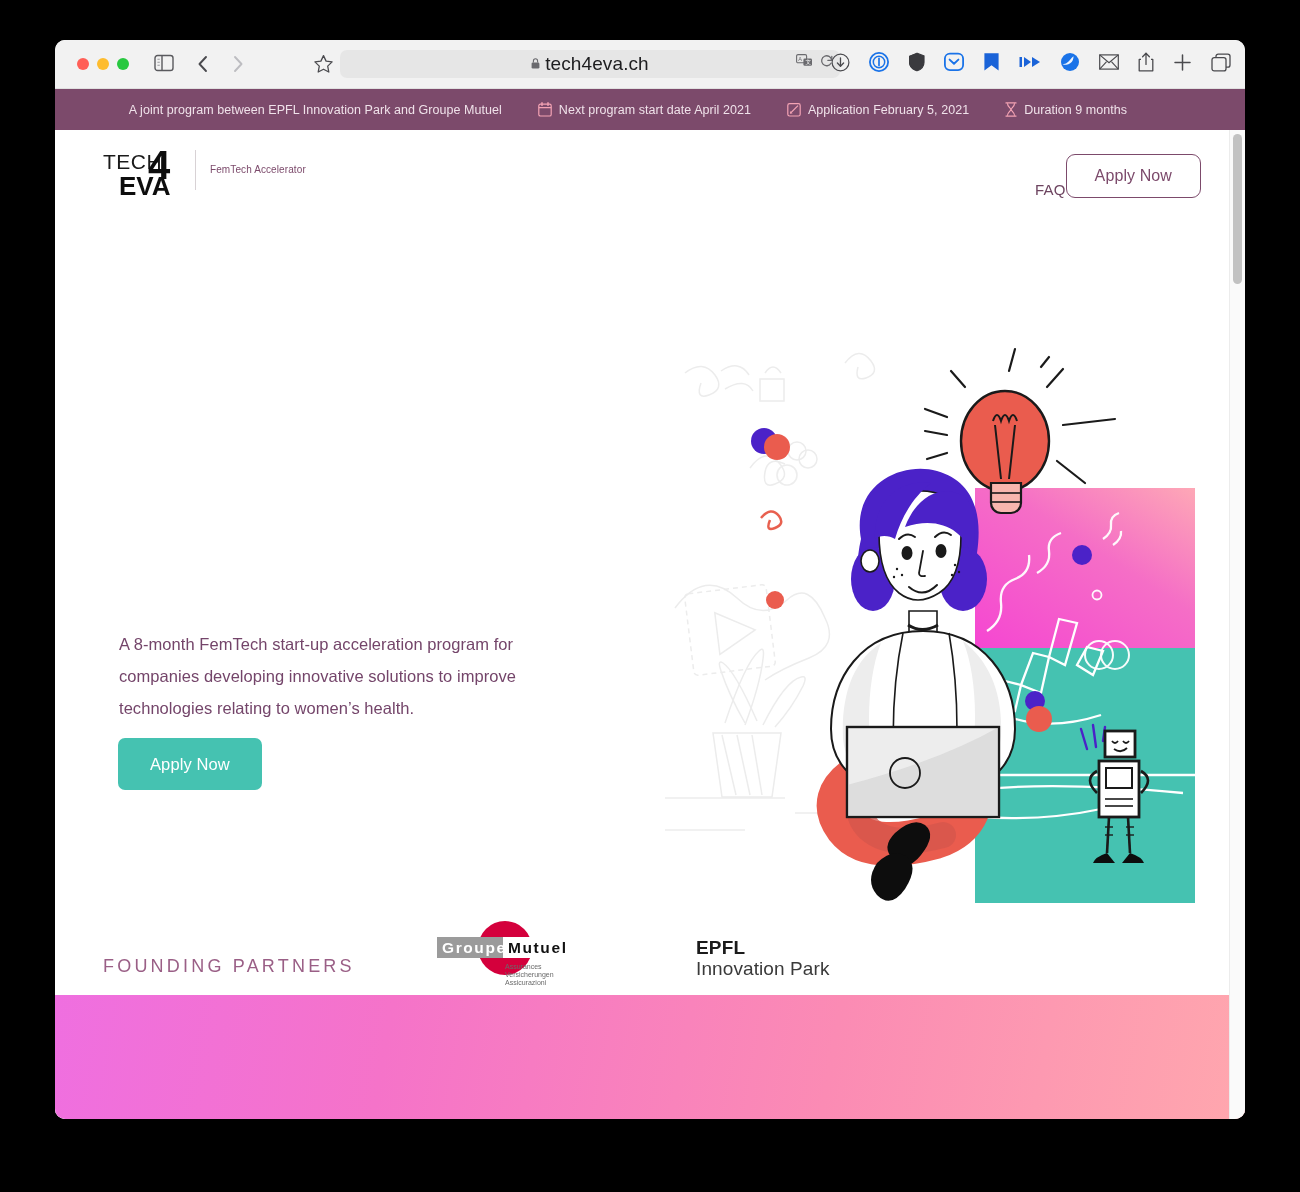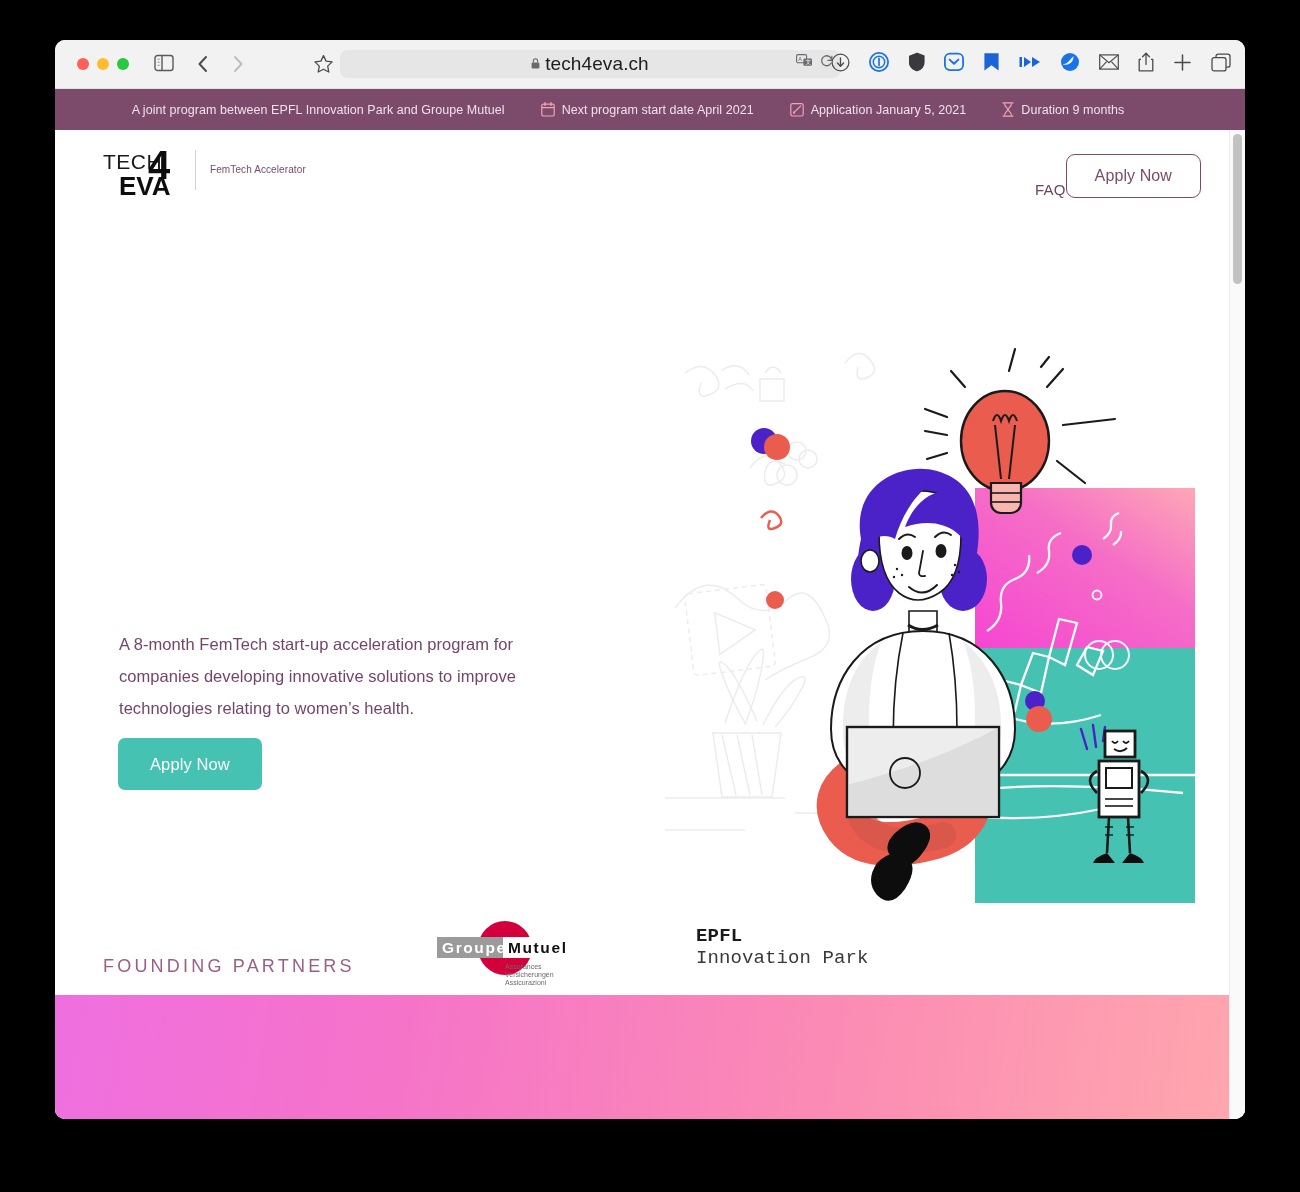--- a/index.html
+++ b/index.html
@@ -74,21 +74,21 @@
                cursor:pointer;letter-spacing:.1px;
                font-family:"Liberation Sans",sans-serif;}
 
   .illus{position:absolute;left:610px;top:125px;width:530px;height:560px;}
 
   
   .partners{position:relative;height:170px;}
   .fp-label{position:absolute;left:48px;top:48px;font-size:18px;color:#9a5f86;
             letter-spacing:3.2px;}
   .gm-logo{position:absolute;left:380px;top:10px;width:140px;height:75px;}
-  .epfl-logo{position:absolute;left:641px;top:18px;font-family:Liberation Mono, monospace;}
+  .epfl-logo{position:absolute;left:641px;top:29px;}
   .epfl-logo .e1{font-size:19px;font-weight:bold;color:#1b1b1b;letter-spacing:.2px;line-height:21px;}
   .epfl-logo .e2{font-size:19px;font-weight:400;color:#3a3a3a;letter-spacing:.1px;line-height:22px;}
 
   .pinkband{position:absolute;left:0;bottom:0;width:1190px;height:125px;
             background:linear-gradient(100deg,#ef6fe0 0%,#f573c9 28%,#fb8bb4 65%,#ffa7ae 100%);}
 
   
   .scrolltrack{position:absolute;right:0;top:41px;width:15px;height:990px;background:#fafafa;
                border-left:1px solid #ececec;}
   .scrollthumb{position:absolute;right:3px;top:45px;width:9px;height:150px;
@@ -251,21 +251,21 @@
         <span>Next program start date April 2021</span>
       </div>
       <div class="an-item">
         <span class="ai">
           <svg width="14" height="15" viewBox="0 0 14 15">
               <rect x="0.8" y="1.6" width="12.4" height="12.4" rx="1.8" fill="none" stroke="#f4a3b4" stroke-width="1.2"></rect>
               <line x1="3.2" y1="11.4" x2="11" y2="3.6" stroke="#f4a3b4" stroke-width="1.3"></line>
               <polygon points="3.2,11.4 3.2,9 5.6,11.4" fill="#f4a3b4"></polygon>
             </svg>
         </span>
-        <span>Application January 5, 2021</span>
+        <span>Application February 5, 2021</span>
       </div>
       <div class="an-item">
         <span class="ai">
           <svg width="12" height="15" viewBox="0 0 12 15">
               <line x1="1" y1="0.9" x2="11" y2="0.9" stroke="#f4a3b4" stroke-width="1.3" stroke-linecap="round"></line>
               <line x1="1" y1="14.1" x2="11" y2="14.1" stroke="#f4a3b4" stroke-width="1.3" stroke-linecap="round"></line>
               <path d="M2.4 1.2 C2.4 4.6 6 6.2 6 7.5 C6 8.8 2.4 10.4 2.4 13.8" fill="none" stroke="#f4a3b4" stroke-width="1.2"></path>
               <path d="M9.6 1.2 C9.6 4.6 6 6.2 6 7.5 C6 8.8 9.6 10.4 9.6 13.8" fill="none" stroke="#f4a3b4" stroke-width="1.2"></path>
             </svg>
         </span>

